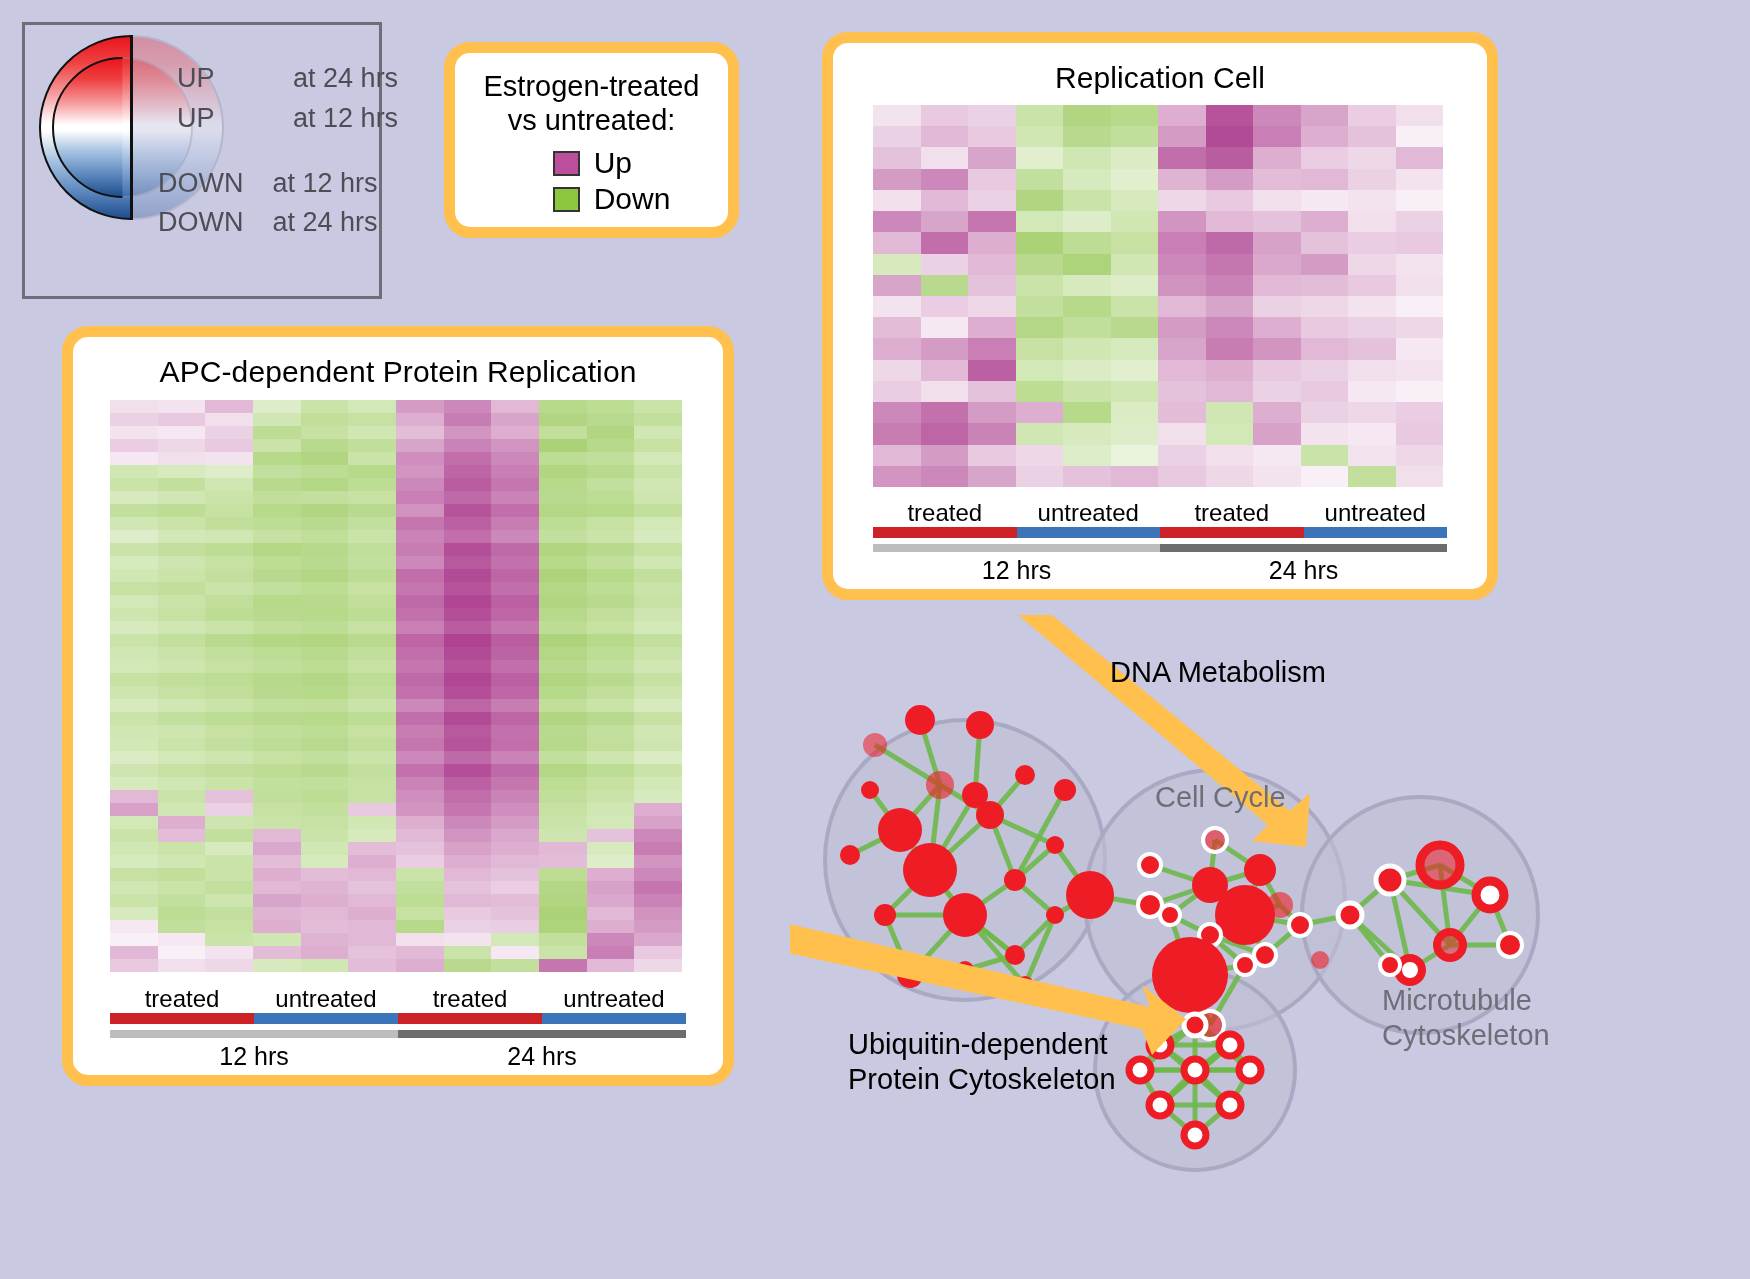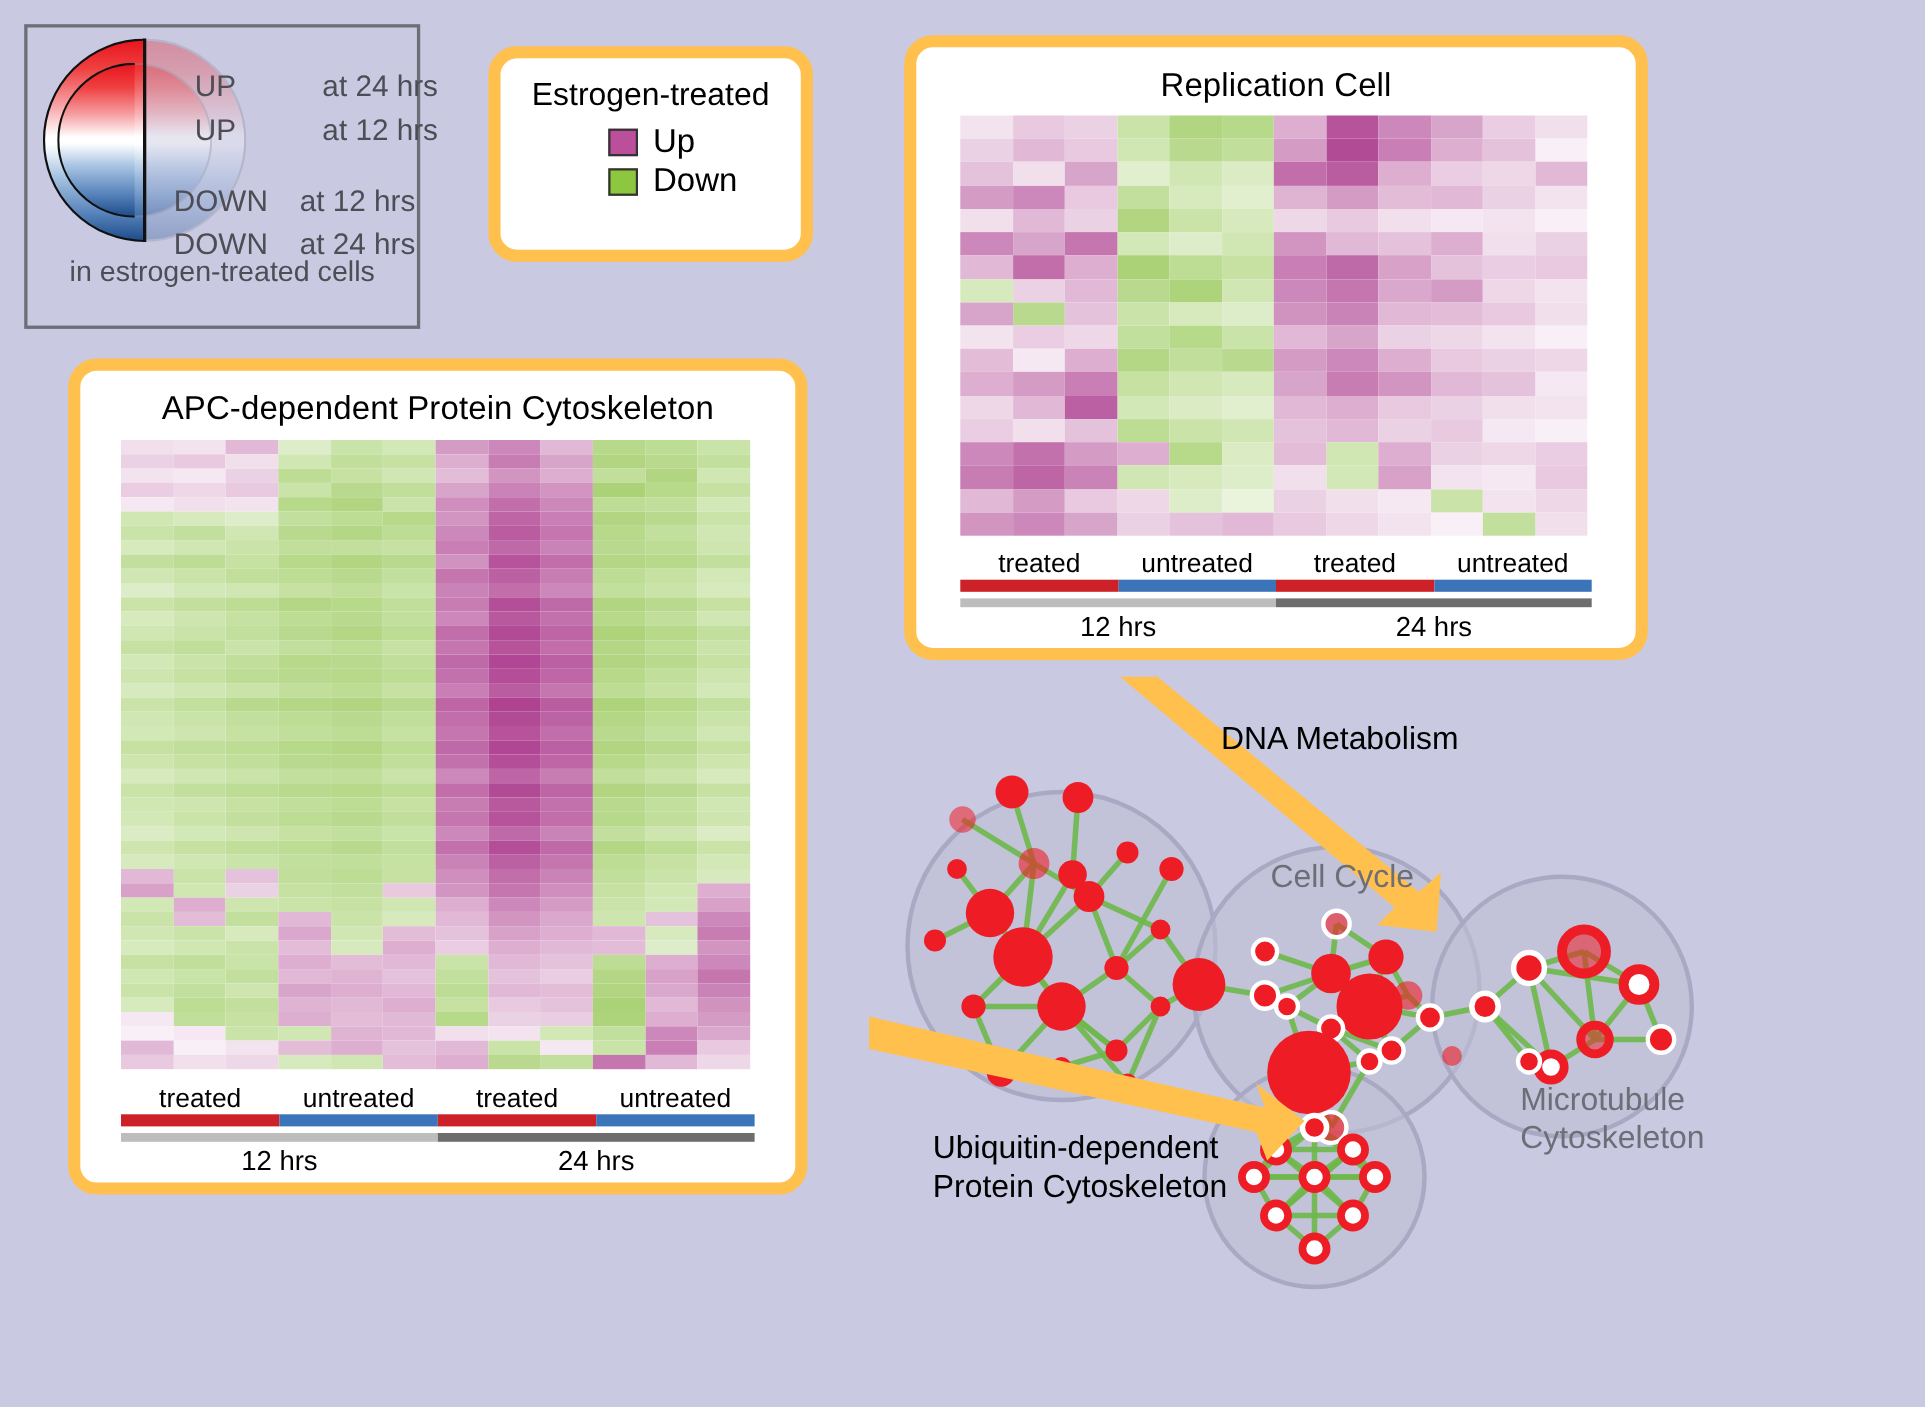--- a/index.html
+++ b/index.html
@@ -126,27 +126,27 @@
     <span style="display:inline-block;width:14px;"></span>
     <span>at 12 hrs</span>
   </div>
   <div class="lg-row" style="left:133px;top:182px;">
     <span>DOWN</span>
     <span style="display:inline-block;width:14px;"></span>
     <span>at 24 hrs</span>
   </div>
 
   <div id="legend-caption">
-    <div>in estrogen-treated cells</div>
   </div>
 </div>
 
 <div class="panel" id="ud-box">
   <div id="ud-inner">
     <div class="ud-head">Estrogen-treated</div>
+    <div class="ud-head">vs untreated:</div>
     <div class="ud-items">
       <div class="ud-item">
         <span class="sw" style="background:#bc4f9c"></span>
         <span class="ud-label">Up</span>
       </div>
       <div class="ud-item">
         <span class="sw" style="background:#8dc63f"></span>
         <span class="ud-label">Down</span>
       </div>
     </div>
@@ -393,21 +393,21 @@
         <div style="flex: 1 1 0%; background: rgb(109, 109, 109);"></div>
       </div>
     <div class="time-labels" id="rf-tlabels">
         <div style="flex: 1 1 0%;">12 hrs</div>
         <div style="flex: 1 1 0%;">24 hrs</div>
       </div>
   </div>
 </div>
 
 <div class="panel" id="apc-panel">
-  <div class="panel-title" style="margin-top:18px;">APC-dependent Protein Cytoskeleton</div>
+  <div class="panel-title" style="margin-top:18px;">APC-dependent Protein Replication</div>
   <div class="hm-wrap" id="apc-hm-wrap" style="left:37px;top:63px;width:572px;height:572px;">
     <div class="hm" id="apc-hm" style="grid-template-columns: repeat(12, 1fr); grid-template-rows: repeat(44, 1fr);">
         <i style="background:#f1dfec"></i>
         <i style="background:#f3e3ef"></i>
         <i style="background:#e1b8d6"></i>
         <i style="background:#deedc9"></i>
         <i style="background:#cae3a9"></i>
         <i style="background:#d3e8b7"></i>
         <i style="background:#d49bc5"></i>
         <i style="background:#cc88ba"></i>

